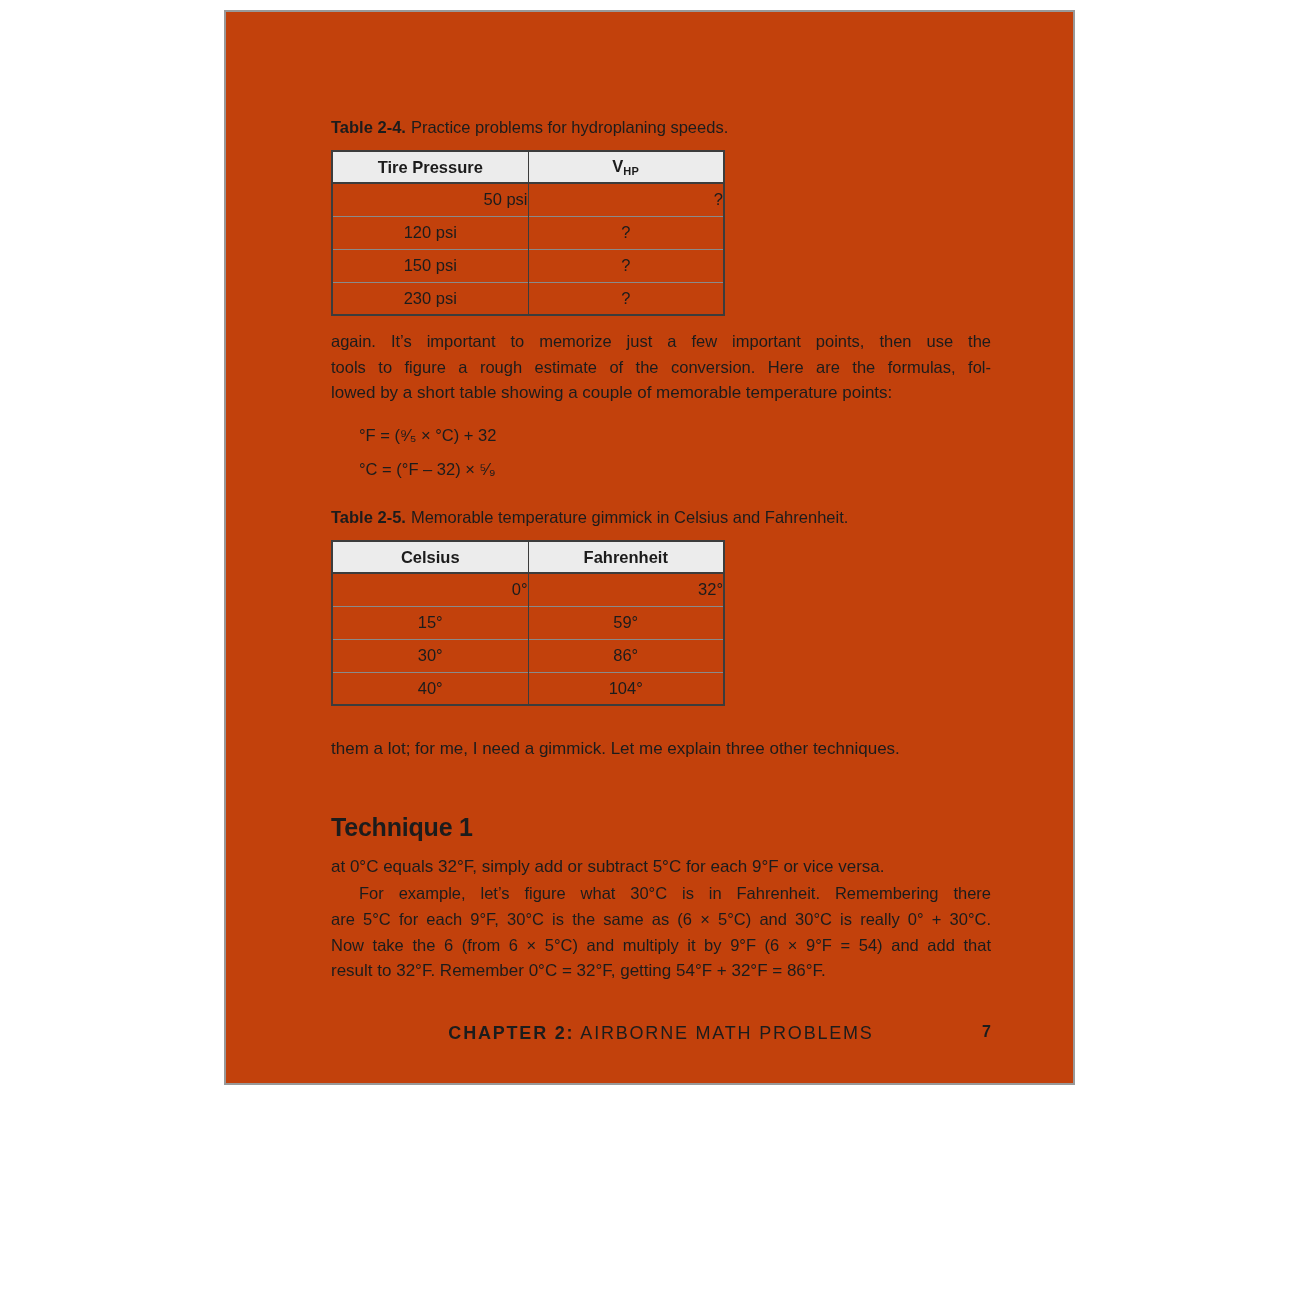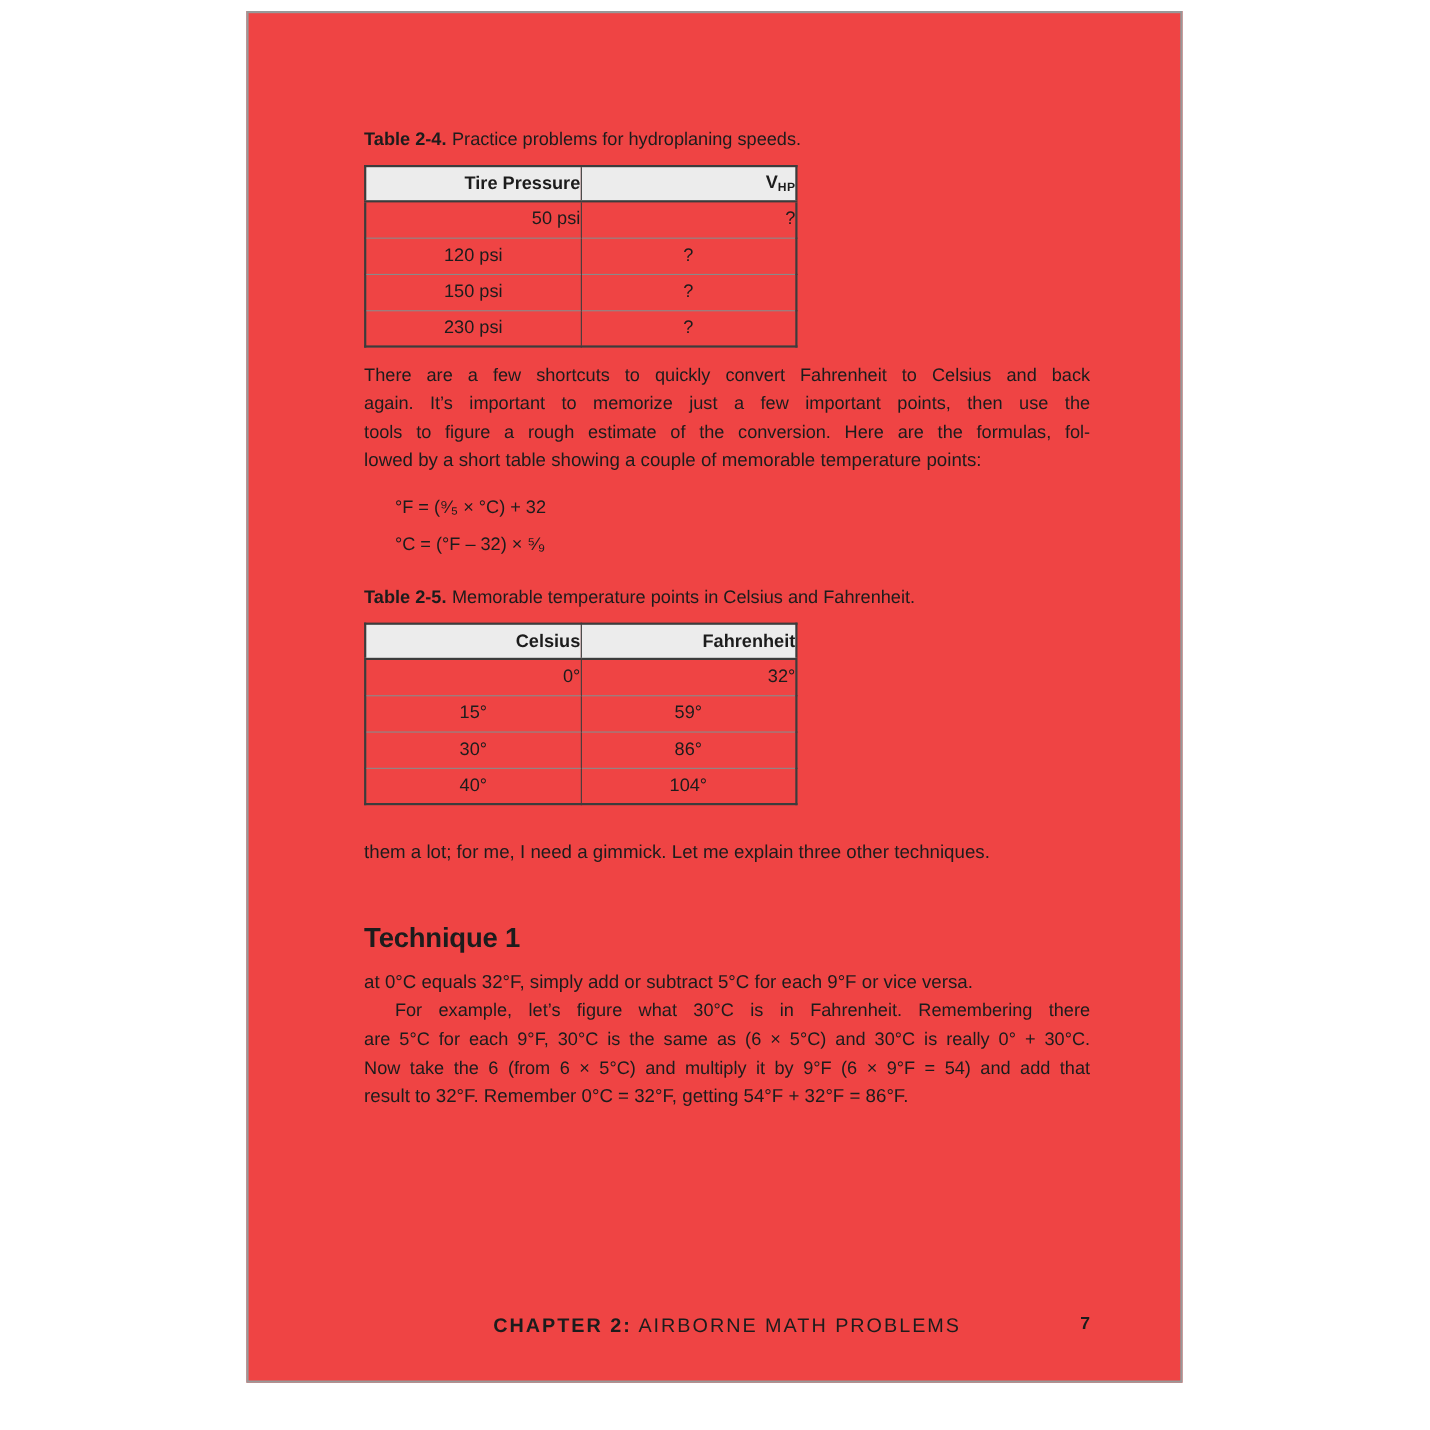--- a/index.html
+++ b/index.html
@@ -5,23 +5,23 @@
   * { margin: 0; padding: 0; box-sizing: border-box; }
   html, body {
     width: 1300px; height: 1300px;
     background: #ffffff;
     font-family: "Liberation Sans", "DejaVu Sans", sans-serif;
     color: #1c1c1c;
   }
   .page {
     position: absolute;
     left: 224px; top: 10px;
-    width: 851px; height: 1247px;
+    width: 851px; height: 1075px;
     border: 2px solid #999999;
-    background: #ef4444;
+    background: #c2410c;
   }
   .content {
     position: absolute;
     left: 105px; top: 0;
     width: 660px;
   }
   
   .caption {
     font-size: 16.5px;
     line-height: 22px;
@@ -40,21 +40,20 @@
   table.dtable th, table.dtable td {
     width: 196px;
     text-align: center;
     font-size: 16.5px;
   }
   table.dtable th {
     height: 32px;
     background: #ececec;
     font-weight: bold;
     border-bottom: 2px solid #3c3c3c;
-    text-align: right;
   }
   table.dtable td {
     height: 33px;
     border-top: 1px solid #8a8a8a;
   }
   table.dtable tbody tr:first-child td { border-top: none; text-align: right; }
   table.dtable, table.dtable th, table.dtable td:first-child { border-left: none; }
   table.dtable { border: 2px solid #3c3c3c; }
   table.dtable th + th, table.dtable td + td { border-left: 1.5px solid #3c3c3c; margin-left: 48px; }
   sub.vsub {
@@ -153,33 +152,32 @@
         </tr>
         <tr>
           <td>230 psi</td>
           <td>?</td>
         </tr>
       </tbody>
     </table>
 
 
     <div class="para">
-      <div class="jl">There are a few shortcuts to quickly convert Fahrenheit to Celsius and back</div>
       <div class="jl">again. It’s important to memorize just a few important points, then use the</div>
       <div class="jl">tools to figure a rough estimate of the conversion. Here are the formulas, fol-</div>
       <div class="ll">lowed by a short table showing a couple of memorable temperature points:</div>
     </div>
 
     <div class="formulas">
       <div class="formula">°F = (⁹⁄₅ × °C) + 32</div>
       <div class="formula">°C = (°F – 32) × ⁵⁄₉</div>
     </div>
 
     <p class="caption cap2">
-      <span class="cap-label">Table 2-5.</span><span>Memorable temperature points in Celsius and Fahrenheit.</span>
+      <span class="cap-label">Table 2-5.</span><span>Memorable temperature gimmick in Celsius and Fahrenheit.</span>
     </p>
 
     <table class="dtable">
       <thead>
         <tr>
           <th>Celsius</th>
           <th>Fahrenheit</th>
         </tr>
       </thead>
       <tbody>

